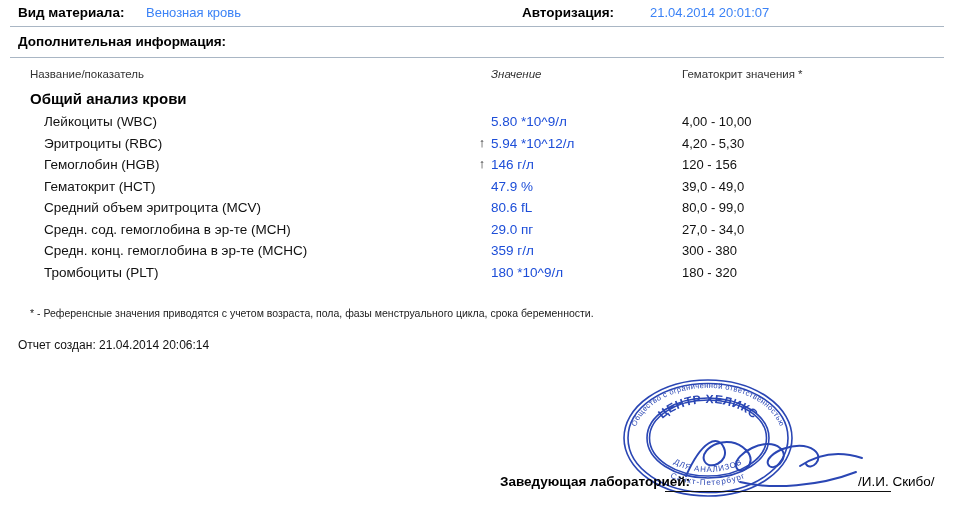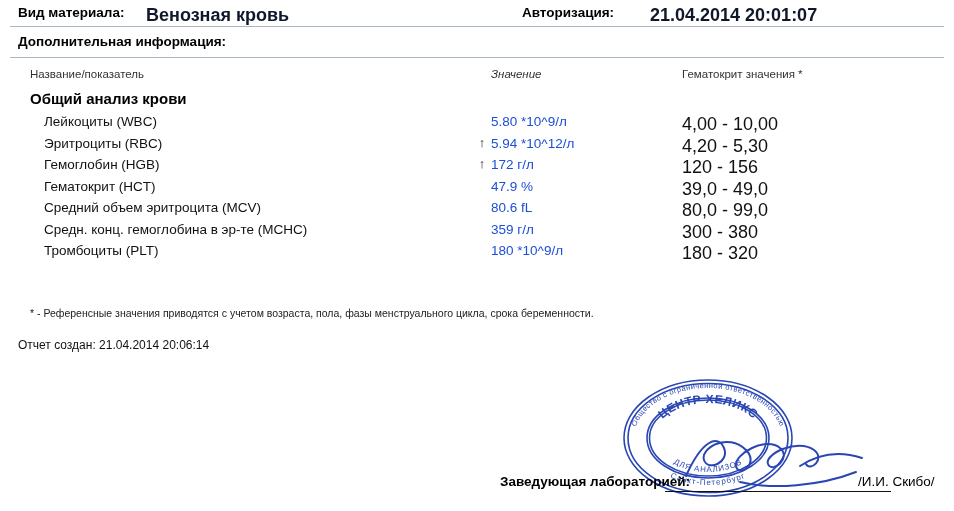--- a/index.html
+++ b/index.html
@@ -32,24 +32,23 @@
   }
   .hdr-label {
     position: absolute;
     font-size: 13.5px;
     font-weight: bold;
     color: #000;
     white-space: nowrap;
   }
   .hdr-value {
     position: absolute;
-    font-size: 18px;
-    color: #0f172a;
-    white-space: nowrap;
-    font-weight: bold;
+    font-size: 13px;
+    color: #3b82f6;
+    white-space: nowrap;
   }
   #material-label { left: 18px; top: 5px; }
   #material-value { left: 146px; top: 5px; }
   #auth-label     { left: 522px; top: 5px; }
   #auth-value     { left: 650px; top: 5px; }
 
   .rule {
     position: absolute;
     left: 10px;
     width: 934px;
@@ -124,21 +123,21 @@
     left: 491px;
     top: 0;
     font-size: 13.5px;
     color: #1d4ed8;
     white-space: nowrap;
   }
   .res-ref {
     position: absolute;
     left: 682px;
     top: 0;
-    font-size: 18px;
+    font-size: 13px;
     color: #111;
     white-space: nowrap;
   }
 
   
   #footnote {
     position: absolute;
     left: 30px;
     top: 307px;
     font-size: 10.5px;
@@ -233,34 +232,40 @@
       </div>
       <div class="res-row">
         <div class="res-name">Эритроциты (RBC)</div>
         <div class="res-flag">↑</div>
         <div class="res-value">5.94 *10^12/л</div>
         <div class="res-ref">4,20 - 5,30</div>
       </div>
       <div class="res-row">
         <div class="res-name">Гемоглобин (HGB)</div>
         <div class="res-flag">↑</div>
-        <div class="res-value">172 г/л</div>
+        <div class="res-value">146 г/л</div>
         <div class="res-ref">120 - 156</div>
       </div>
       <div class="res-row">
         <div class="res-name">Гематокрит (HCT)</div>
         <div class="res-flag"></div>
         <div class="res-value">47.9 %</div>
         <div class="res-ref">39,0 - 49,0</div>
       </div>
       <div class="res-row">
         <div class="res-name">Средний объем эритроцита (MCV)</div>
         <div class="res-flag"></div>
         <div class="res-value">80.6 fL</div>
         <div class="res-ref">80,0 - 99,0</div>
+      </div>
+      <div class="res-row">
+        <div class="res-name">Средн. сод. гемоглобина в эр-те (MCH)</div>
+        <div class="res-flag"></div>
+        <div class="res-value">29.0 пг</div>
+        <div class="res-ref">27,0 - 34,0</div>
       </div>
       <div class="res-row">
         <div class="res-name">Средн. конц. гемоглобина в эр-те (MCHC)</div>
         <div class="res-flag"></div>
         <div class="res-value">359 г/л</div>
         <div class="res-ref">300 - 380</div>
       </div>
       <div class="res-row">
         <div class="res-name">Тромбоциты (PLT)</div>
         <div class="res-flag"></div>

